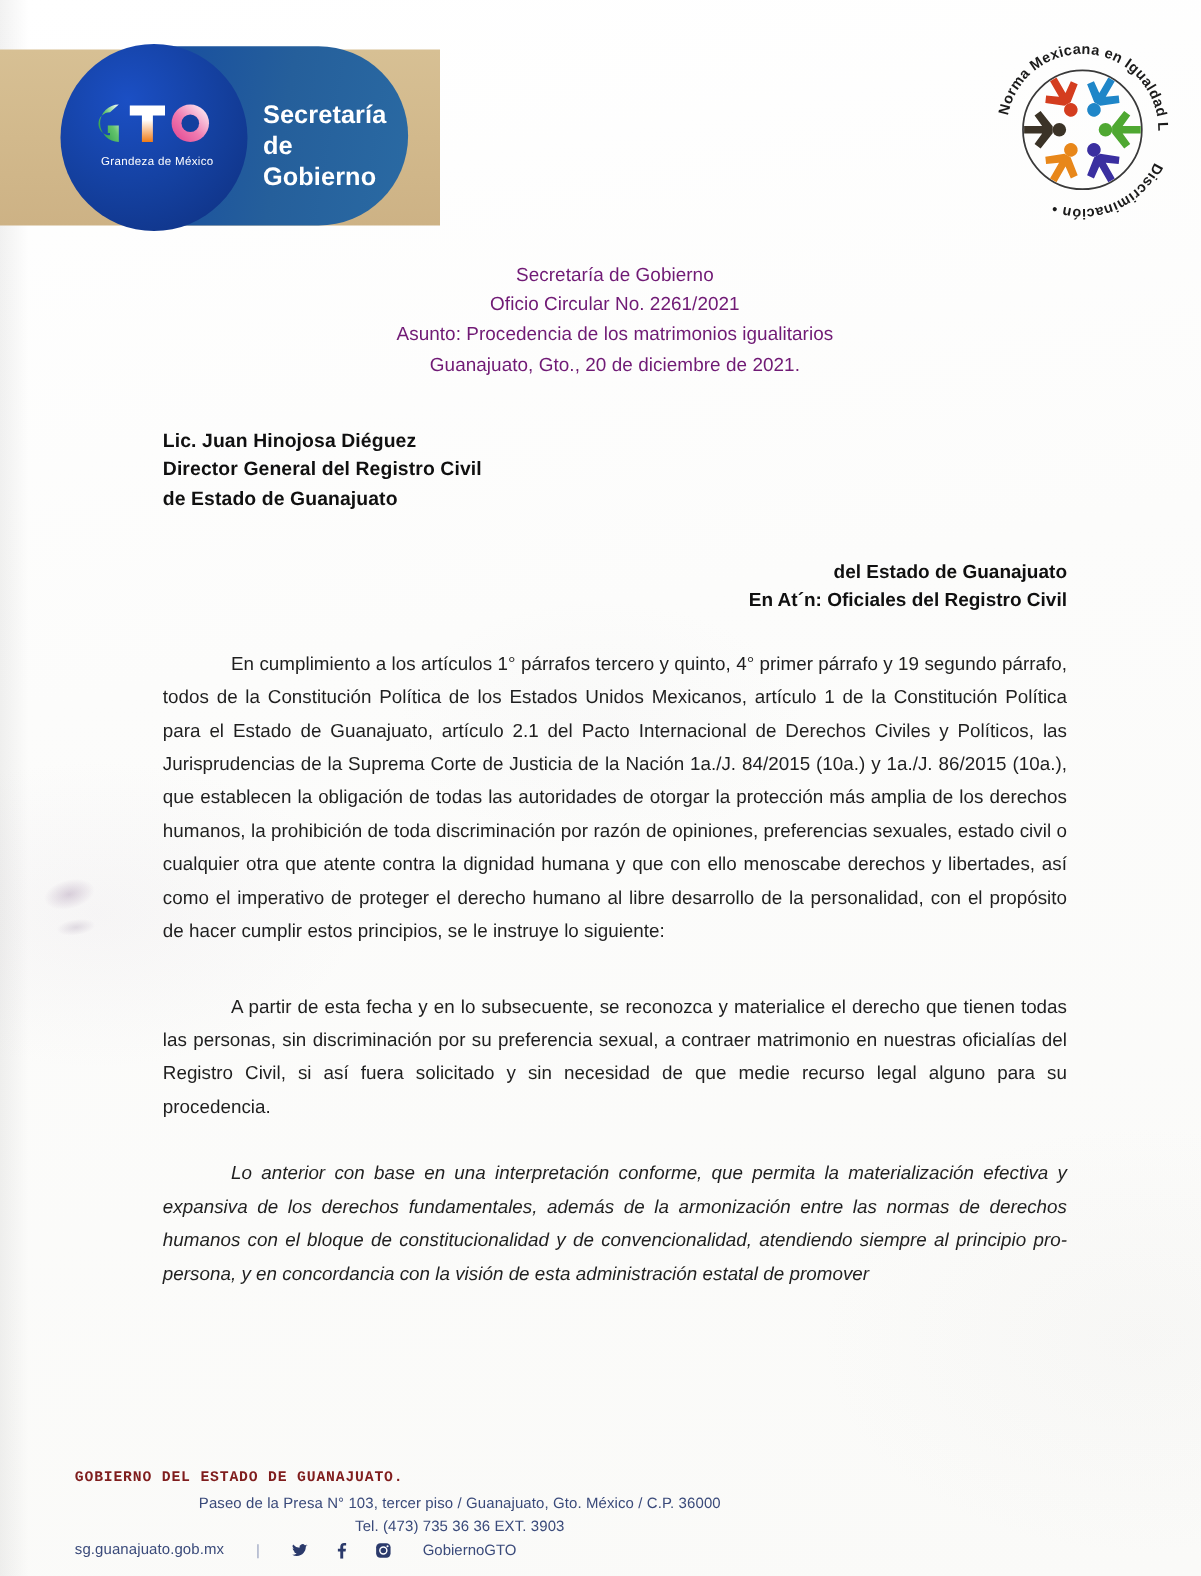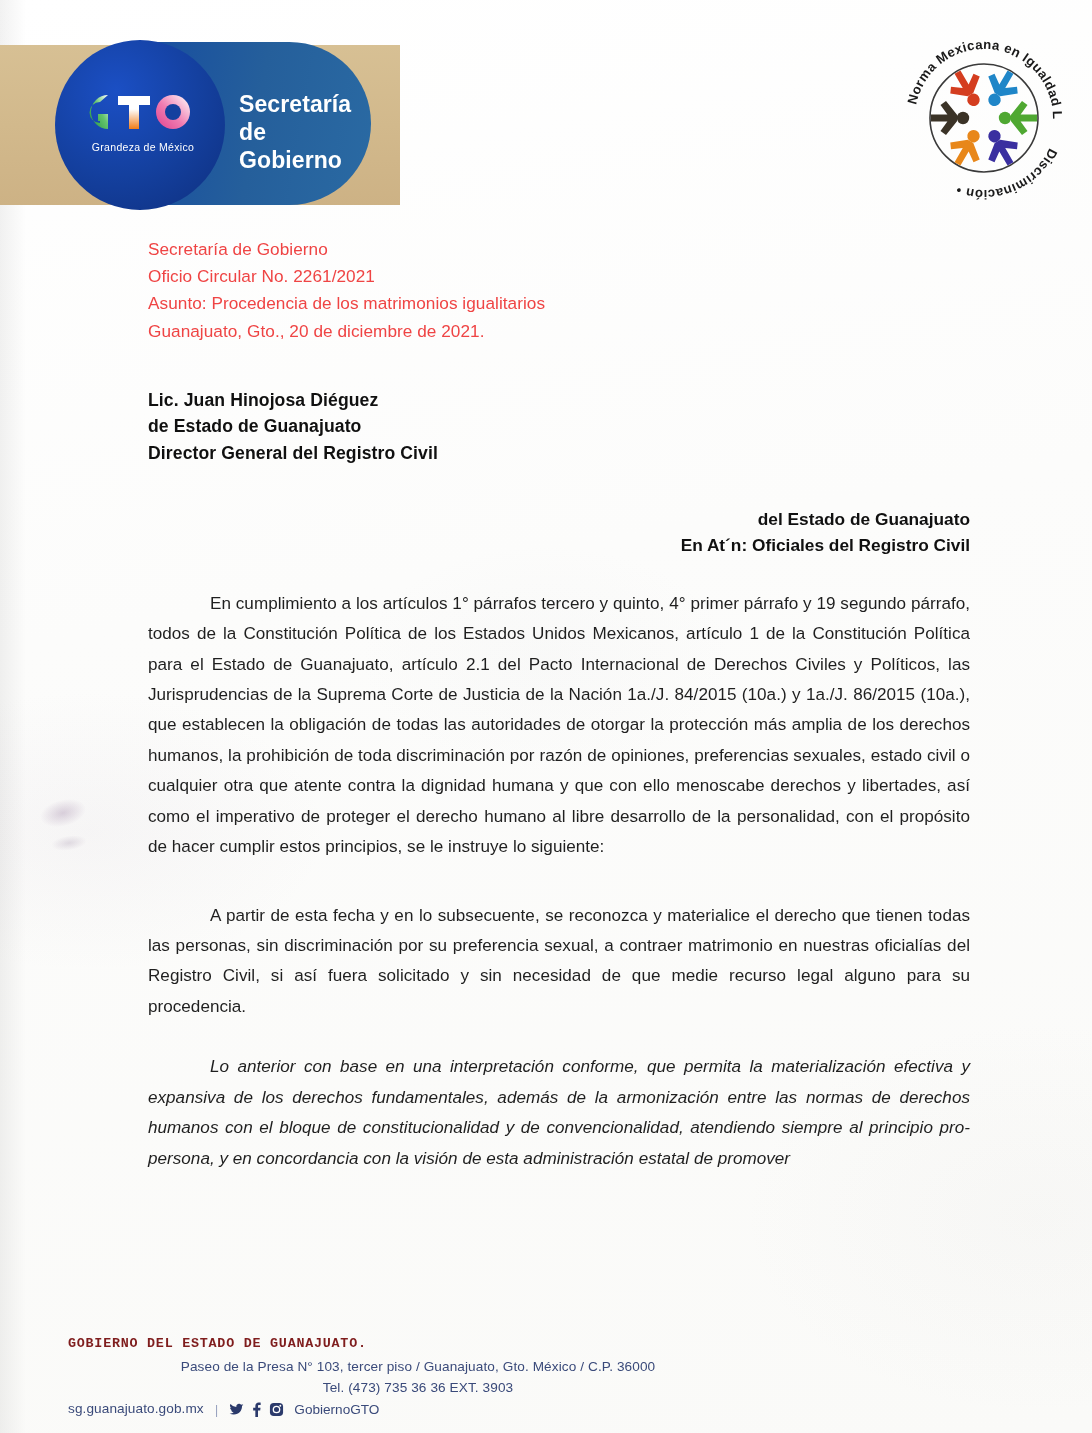--- a/index.html
+++ b/index.html
@@ -130,24 +130,24 @@
   
   .doc-text {
     position: absolute;
     left: 148px;
     top: 236px;
     width: 822px;
     color: #1c1c1c;
     font-size: 17.2px;
   }
   .meta-block {
-    text-align: left;
+    text-align: center;
     line-height: 1.58;
     font-size: 17.2px;
-    color: #ef4444;
+    color: #701a75;
     letter-spacing: 0.05px;
   }
   .meta-block div { white-space: nowrap; }
 
   .addressee {
     margin-top: 42px;
     font-weight: bold;
     font-size: 17.6px;
     line-height: 1.52;
     color: #101010;
@@ -195,21 +195,21 @@
   .footer-line {
     font-size: 13.6px;
     line-height: 1.52;
     color: #3a4a7a;
     letter-spacing: 0.1px;
     text-align: center;
   }
   .footer-social {
     display: flex;
     align-items: center;
-    gap: 7px;
+    gap: 25px;
     font-size: 13.6px;
     color: #3a4a7a;
     margin-top: 1px;
   }
   .sep {
     color: #9aa4c0;
     margin: 0 4px;
   }
   .sicon { display: inline-flex; align-items: center; }
   .sicon svg { display: block; }
@@ -314,22 +314,22 @@
 
     <div class="meta-block">
       <div>Secretaría de Gobierno</div>
       <div>Oficio Circular No.  2261/2021</div>
       <div>Asunto: Procedencia de los matrimonios igualitarios</div>
       <div>Guanajuato, Gto., 20 de diciembre de 2021.</div>
     </div>
 
     <div class="addressee">
       <div>Lic. Juan Hinojosa Diéguez</div>
+      <div>Director General del Registro Civil</div>
       <div>de Estado de Guanajuato</div>
-      <div>Director General del Registro Civil</div>
     </div>
 
     <div class="attn">
       <div>del Estado de Guanajuato</div>
       <div>En At´n: Oficiales del Registro Civil</div>
     </div>
 
     <p class="body-par p1">En cumplimiento a los artículos 1° párrafos tercero y quinto, 4° primer párrafo y 19 segundo párrafo, todos de la Constitución Política de los Estados Unidos Mexicanos, artículo 1 de la Constitución Política para el Estado de Guanajuato, artículo 2.1 del Pacto Internacional de Derechos Civiles y Políticos, las Jurisprudencias de la Suprema Corte de Justicia de la Nación 1a./J. 84/2015 (10a.) y 1a./J. 86/2015 (10a.), que establecen la obligación de todas las autoridades de otorgar la protección más amplia de los derechos humanos, la prohibición de toda discriminación por razón de opiniones, preferencias sexuales, estado civil o cualquier otra que atente contra la dignidad humana y que con ello menoscabe derechos y libertades, así como el imperativo de proteger el derecho humano al libre desarrollo de la personalidad, con el propósito de hacer cumplir estos principios, se le instruye lo siguiente:</p>
     <p class="body-par p2">A partir de esta fecha y en lo subsecuente, se reconozca y materialice el derecho que tienen todas las personas, sin discriminación por su preferencia sexual, a contraer matrimonio en nuestras oficialías del Registro Civil, si así fuera solicitado y sin necesidad de que medie recurso legal alguno para su procedencia.</p>
     <p class="body-par p3">Lo anterior con base en una interpretación conforme, que permita la materialización efectiva y expansiva de los derechos fundamentales, además de la armonización entre las normas de derechos humanos con el bloque de constitucionalidad y de convencionalidad, atendiendo siempre al principio pro-persona, y en concordancia con la visión de esta administración estatal de promover</p>

